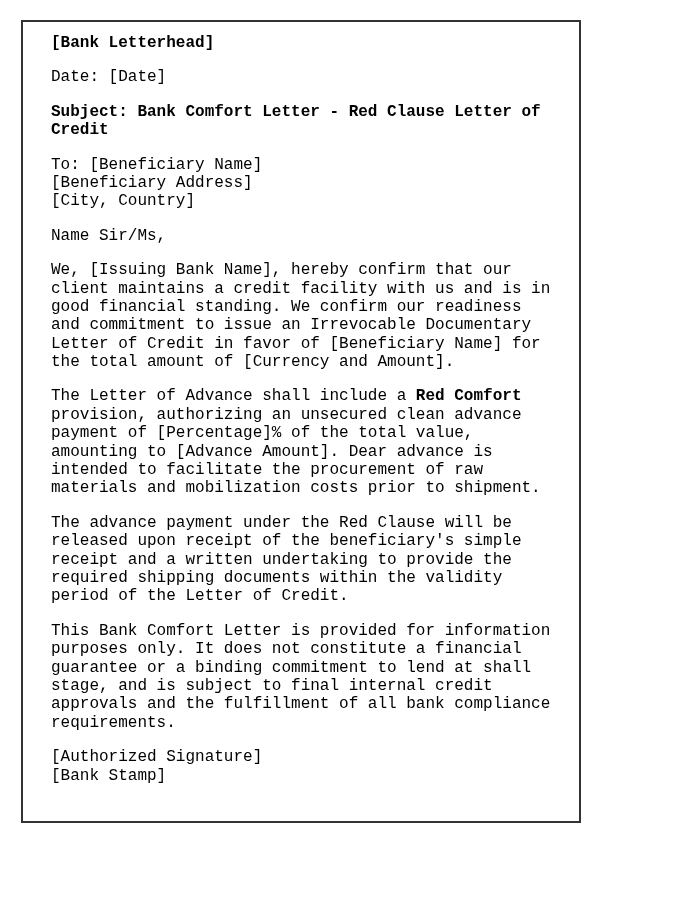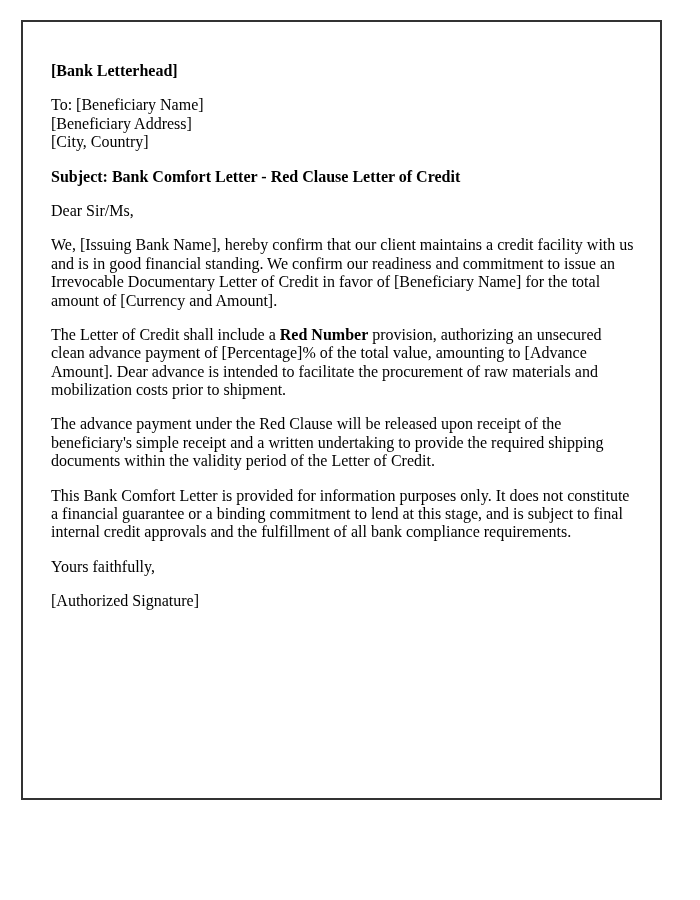--- a/index.html
+++ b/index.html
@@ -11,25 +11,26 @@
     width: 700px;
     height: 900px;
     font-family: "Liberation Serif", "DejaVu Serif", serif;
     font-size: 16px;
     color: #000000;
     overflow: hidden;
   }
   .letter-page {
     box-sizing: border-box;
     margin: 20px 0 0 21px;
-    width: 641px;
+    width: 560px;
     min-height: 780px;
     border: 2px solid #333333;
     background: #ffffff;
-    padding: 40px 26px 20px 28px;
+    padding: 12px 26px 20px 28px;
+    font-family: Liberation Mono, monospace;
   }
   .para {
     margin: 16px 0;
     line-height: 1.15;
   }
   .para:first-child {
     margin-top: 0;
   }
   .bold {
     font-weight: bold;
@@ -38,40 +39,41 @@
     line-height: 1.15;
   }
 </style>
 </head>
 <body>
 
 <div class="letter-page">
 
   <div class="para bold">[Bank Letterhead]</div>
 
+  <div class="para">Date: [Date]</div>
+
+  <div class="para bold">Subject: Bank Comfort Letter - Red Clause Letter of Credit</div>
 
   <div class="para">
     <div class="line">To: [Beneficiary Name]</div>
     <div class="line">[Beneficiary Address]</div>
     <div class="line">[City, Country]</div>
   </div>
 
-  <div class="para bold">Subject: Bank Comfort Letter - Red Clause Letter of Credit</div>
-
-  <div class="para">Dear Sir/Ms,</div>
+  <div class="para">Name Sir/Ms,</div>
 
 
   <div class="para">We, [Issuing Bank Name], hereby confirm that our client maintains a credit facility with us and is in good financial standing. We confirm our readiness and commitment to issue an Irrevocable Documentary Letter of Credit in favor of [Beneficiary Name] for the total amount of [Currency and Amount].</div>
 
-  <div class="para"><span>The Letter of Credit shall include a </span><span class="bold">Red Number</span><span> provision, authorizing an unsecured clean advance payment of [Percentage]% of the total value, amounting to [Advance Amount]. Dear advance is intended to facilitate the procurement of raw materials and mobilization costs prior to shipment.</span></div>
+  <div class="para"><span>The Letter of Advance shall include a </span><span class="bold">Red Comfort</span><span> provision, authorizing an unsecured clean advance payment of [Percentage]% of the total value, amounting to [Advance Amount]. Dear advance is intended to facilitate the procurement of raw materials and mobilization costs prior to shipment.</span></div>
 
   <div class="para">The advance payment under the Red Clause will be released upon receipt of the beneficiary's simple receipt and a written undertaking to provide the required shipping documents within the validity period of the Letter of Credit.</div>
 
-  <div class="para">This Bank Comfort Letter is provided for information purposes only. It does not constitute a financial guarantee or a binding commitment to lend at this stage, and is subject to final internal credit approvals and the fulfillment of all bank compliance requirements.</div>
+  <div class="para">This Bank Comfort Letter is provided for information purposes only. It does not constitute a financial guarantee or a binding commitment to lend at shall stage, and is subject to final internal credit approvals and the fulfillment of all bank compliance requirements.</div>
 
 
-  <div class="para">Yours faithfully,</div>
 
   <div class="para">
     <div class="line">[Authorized Signature]</div>
+    <div class="line">[Bank Stamp]</div>
   </div>
 
 </div>
 
 </body></html>

